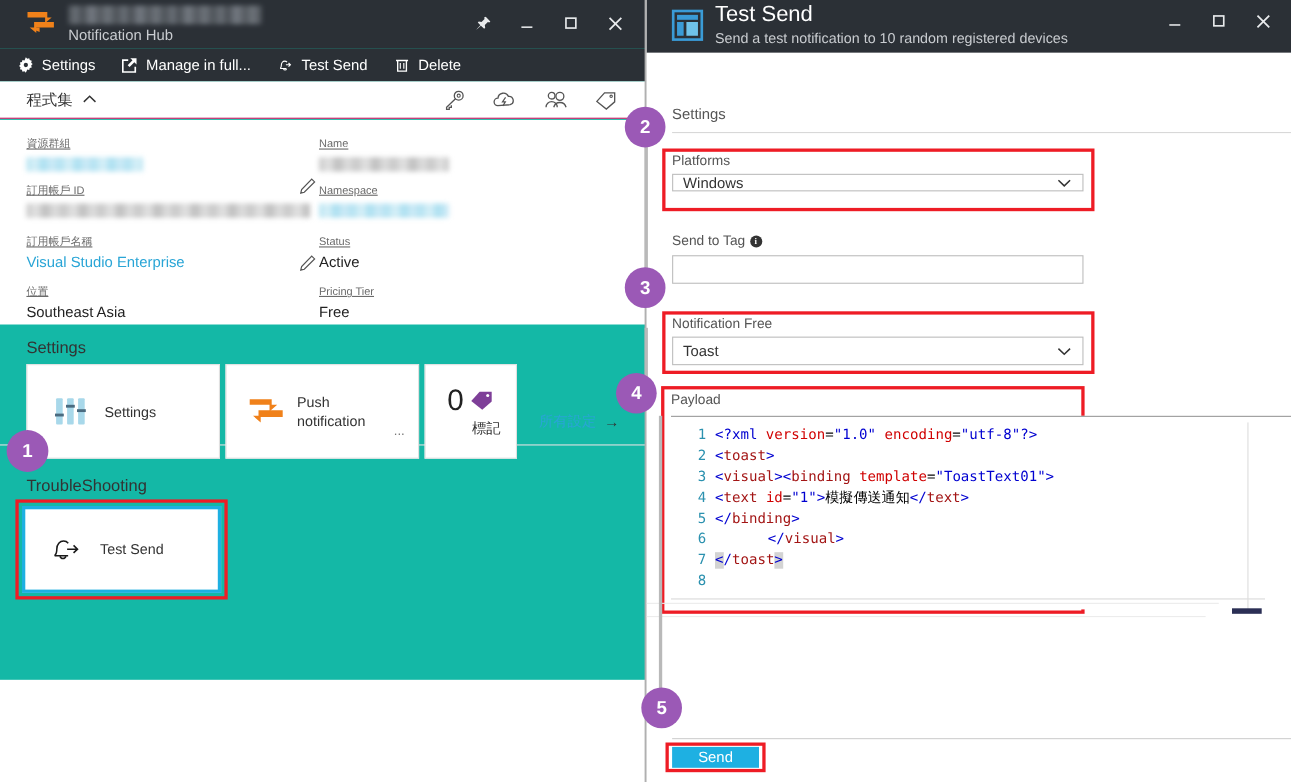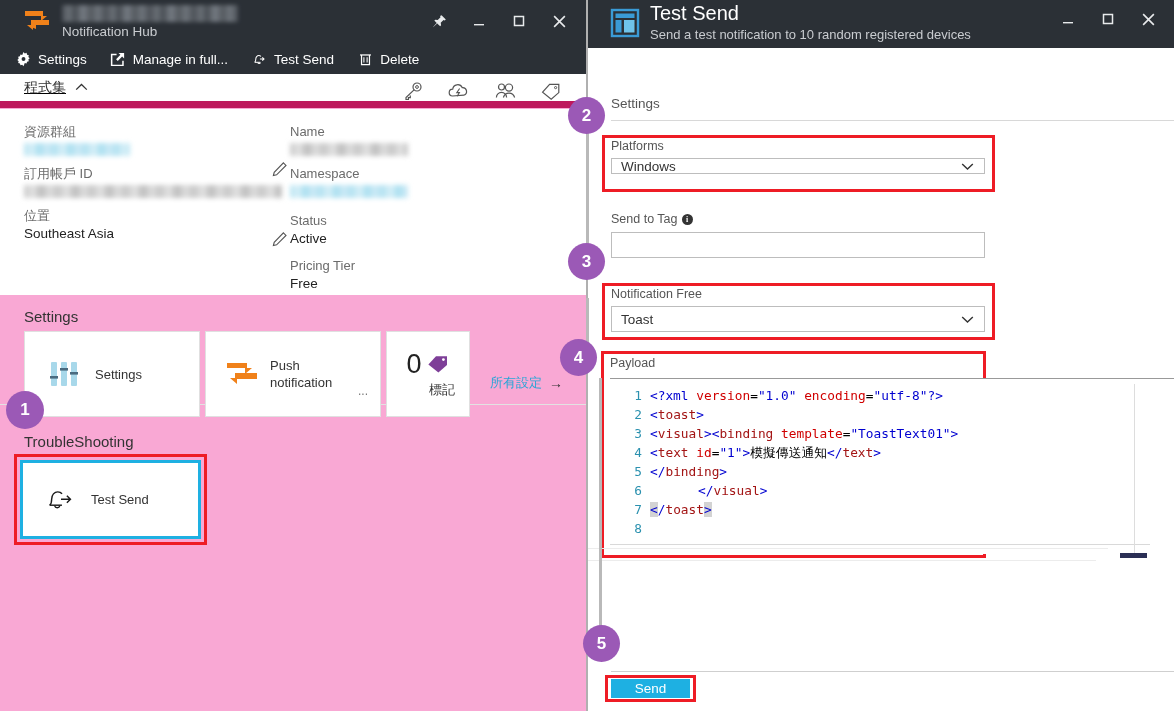--- a/index.html
+++ b/index.html
@@ -4,21 +4,21 @@
 <style>
   * { box-sizing: border-box; margin: 0; padding: 0; }
   html, body {
     width: 1174px; height: 711px;
     font-family: "Liberation Sans", sans-serif;
     background: #ffffff; overflow: hidden;
   }
   #root { position: relative; width: 1174px; height: 711px; }
 
   
-  #left-window { position: absolute; left:0; top:0; width:587px; height:711px; background:#f9a8d4; }
+  #left-window { position: absolute; left:0; top:0; width:587px; height:618px; background:#14b8a6; }
 
   .titlebar { position:absolute; left:0; top:0; width:587px; height:44px; background:#2b3036; }
   .tb-logo { position:absolute; left:22px; top:7px; width:30px; height:30px; }
   .tb-title-blur {
     position:absolute; left:62px; top:5px; width:176px; height:17px; border-radius:1px;
     background: repeating-linear-gradient(90deg,#51565c 0px,#6d737a 7px,#4b5056 13px,#7a8088 21px,#565b61 29px,#737980 36px,#4e5359 44px);
     filter: blur(2.2px); opacity:.95;
   }
   .tb-subtitle { position:absolute; left:62px; top:24px; font-size:13.5px; color:#c9ccd0; }
 
@@ -27,33 +27,33 @@
   .win-btn svg { display:block; }
 
   .toolbar { position:absolute; left:0; top:44px; width:587px; height:30px; background:#2b3036;
              display:flex; align-items:center; padding-left:14px; }
   .tbtn { display:flex; align-items:center; height:30px; margin-right:22px; color:#ffffff; font-size:13.5px; cursor:default; }
   .tbtn .ic { width:18px; height:18px; margin-right:6px; display:flex; align-items:center; justify-content:center; }
   .tbtn .ic svg { display:block; }
 
   
   .ess-head { position:absolute; left:0; top:74px; width:587px; height:34px; background:#ffffff;
-              border-bottom:7px solid #be185d; display:flex; align-items:center;text-decoration:underline; }
+              border-bottom:1px solid #be185d; display:flex; align-items:center; }
   .ess-title { margin-left:24px; font-size:14px; color:#333; }
   .ess-chev { margin-left:9px; color:#333; display:flex; align-items:center; }
   .ess-icons { position:absolute; right:24px; top:0; height:34px; display:flex; align-items:center; gap:22px; }
   .ess-icons .gi { width:24px; height:22px; display:flex; align-items:center; justify-content:center; }
 
   
   .props { position:absolute; left:0; top:109px; width:587px; height:186px; background:#ffffff; }
   .pcol { position:absolute; top:14px; }
   .pcol.c1 { left:24px; width:268px; }
   .pcol.c2 { left:290px; width:240px; }
   .pair { margin-bottom:9px; }
-  .plabel { font-size:13px; color:#6b6b6b; line-height:17px; }
+  .plabel { font-size:10px; color:#6b6b6b; line-height:17px;text-decoration:underline; }
   .pvalue { font-size:13.5px; color:#222; line-height:19px; }
   .pvalue.link { color:#29a5d6; }
   .blur-bar { height:13px; border-radius:1px; filter: blur(2.4px); margin-top:3px; }
   .blur-blue { background: repeating-linear-gradient(90deg,#b7e4f2 0,#d9f0f8 8px,#a9dff0 15px,#cdeaf6 23px,#b0e1f1 31px); }
   .blur-gray { background: repeating-linear-gradient(90deg,#c9c9c9 0,#e3e3e3 9px,#bdbdbd 17px,#dedede 26px,#c6c6c6 34px); }
   .pencil { position:absolute; width:16px; height:16px; color:#555; }
 
   .allsettings { position:absolute; right:24px; top:265px; display:flex; align-items:center; font-size:13px; color:#29a5d6; }
   .allsettings .arw { margin-left:7px; color:#333; font-size:14px; }
   .props-sep { position:absolute; left:0; top:295px; width:587px; height:1px; background:#e2e2e2; }
@@ -240,20 +240,24 @@
 
     <div class="props">
       <div class="pcol c1">
         <div class="pair">
           <div class="plabel">資源群組</div>
           <div class="blur-bar blur-blue" style="width:106px"></div>
         </div>
         <div class="pair">
           <div class="plabel">訂用帳戶 ID</div>
           <div class="blur-bar blur-gray" style="width:258px"></div>
+        </div>
+        <div class="pair" style="margin-top:14px;">
+          <div class="plabel">訂用帳戶名稱</div>
+          <div class="pvalue link">Visual Studio Enterprise</div>
         </div>
         <div class="pair">
           <div class="plabel">位置</div>
           <div class="pvalue">Southeast Asia</div>
         </div>
       </div>
 
       <div class="pencil" style="left:272px; top:52px;">
         <svg width="16" height="16" viewBox="0 0 16 16">
             <path d="M11.4 1.8 L14 4.4 L4.6 13.8 L1.4 14.6 L2.2 11.4 z" fill="none" stroke="#555" stroke-width="1.1"></path>

